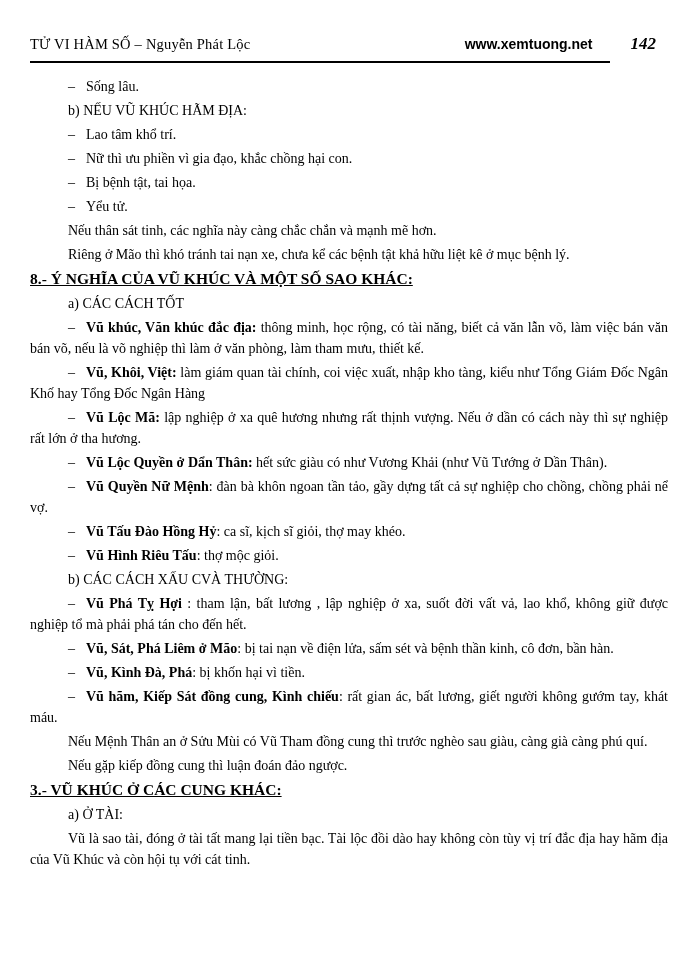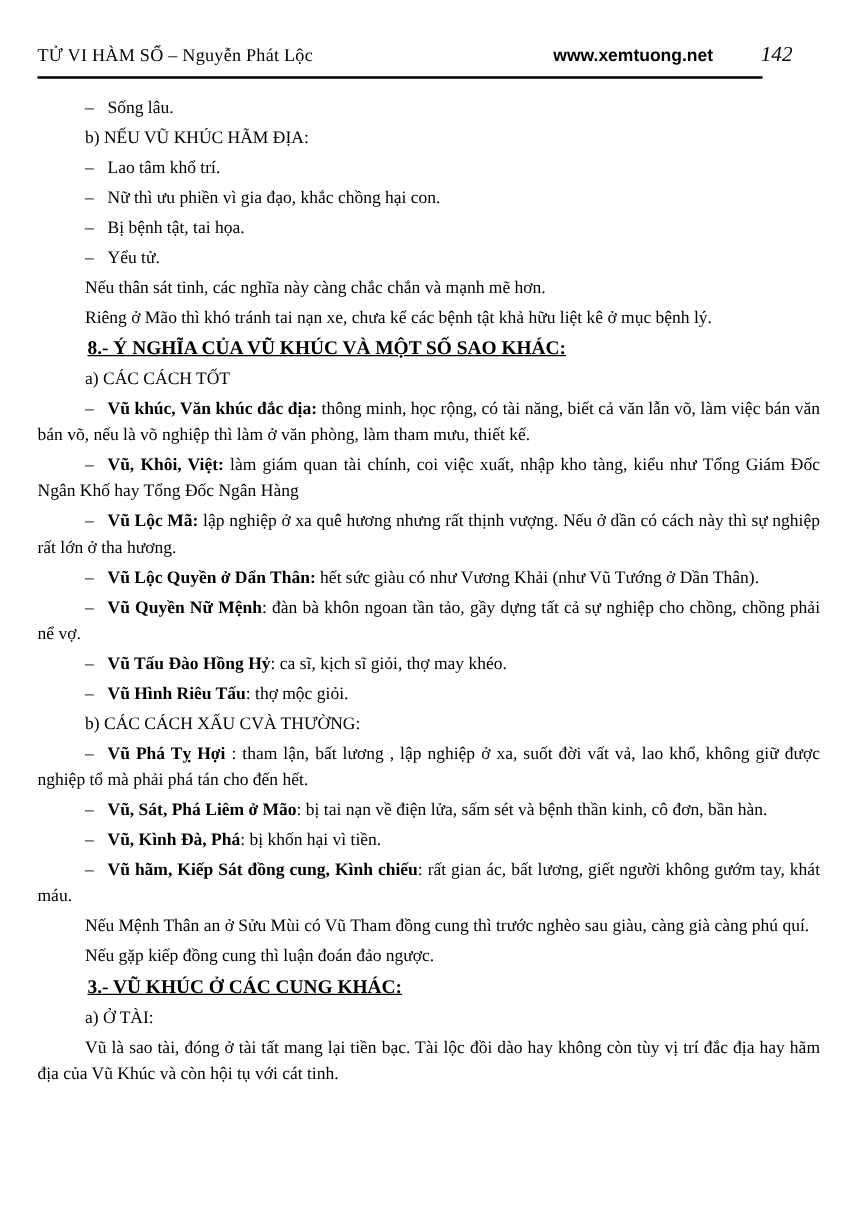--- a/index.html
+++ b/index.html
@@ -3,46 +3,46 @@
 <meta charset="utf-8">
 <style>
   html, body { margin: 0; padding: 0; background: #ffffff; }
   .page {
     width: 686px;
     height: 971px;
     background: #ffffff;
     color: #000000;
     font-family: "Liberation Serif", serif;
     box-sizing: border-box;
-    padding: 34px 30px 0 30px;
+    padding: 34px 18px 0 30px;
     position: relative;
     overflow: hidden;
   }
   .header {
     display: flex;
     align-items: baseline;
     height: 20px;
   }
   .title {
     flex: 1;
     font-size: 14.5px;
     letter-spacing: 0.2px;
   }
   .site {
     font-family: "Liberation Sans", sans-serif;
     font-weight: bold;
     font-size: 14px;
   }
   .pagenum {
     font-family: "Liberation Serif", serif;
-    font-weight: normal;
+    font-weight: bold;
     font-style: italic;
     font-size: 17px;
     margin-left: 38px;
-    margin-right: 22px;
+    margin-right: 12px;
   }
   .rule {
     margin-top: 7px;
     width: 580px;
     border-top: 2px solid #000000;
   }
   .content {
     margin-top: 13px;
     text-align: justify;
   }
@@ -50,21 +50,20 @@
     margin: 0 0 3px 0;
     font-size: 14px;
     line-height: 21px;
     text-indent: 38px;
   }
   .content p.section {
     text-indent: 0;
     font-weight: bold;
     font-size: 15.5px;
     line-height: 22px;
-    margin-left: 40px;
   }
   .content p.section span { text-decoration: underline; }
   .dash { margin-right: 11px; }
 </style>
 </head>
 <body>
 
 <div class="page">
   <div class="header">
     <span class="title">TỬ VI HÀM SỐ – Nguyễn Phát Lộc</span>

